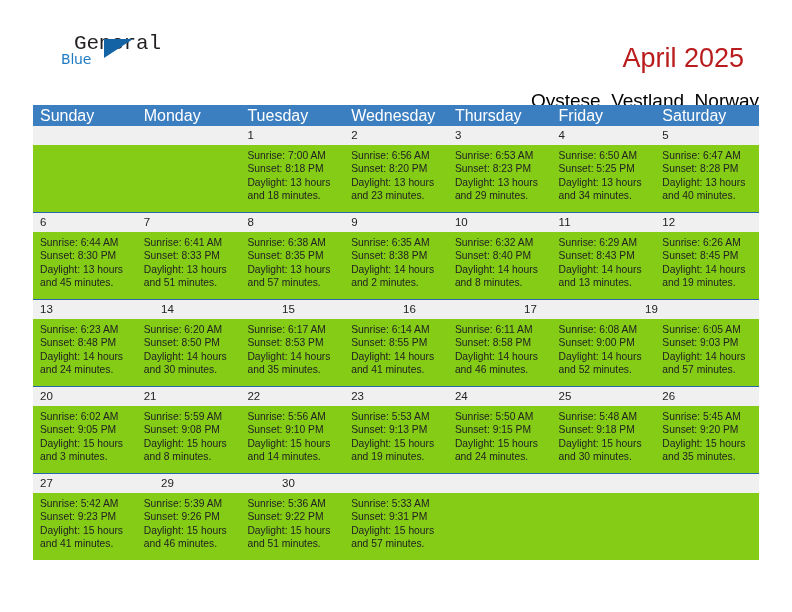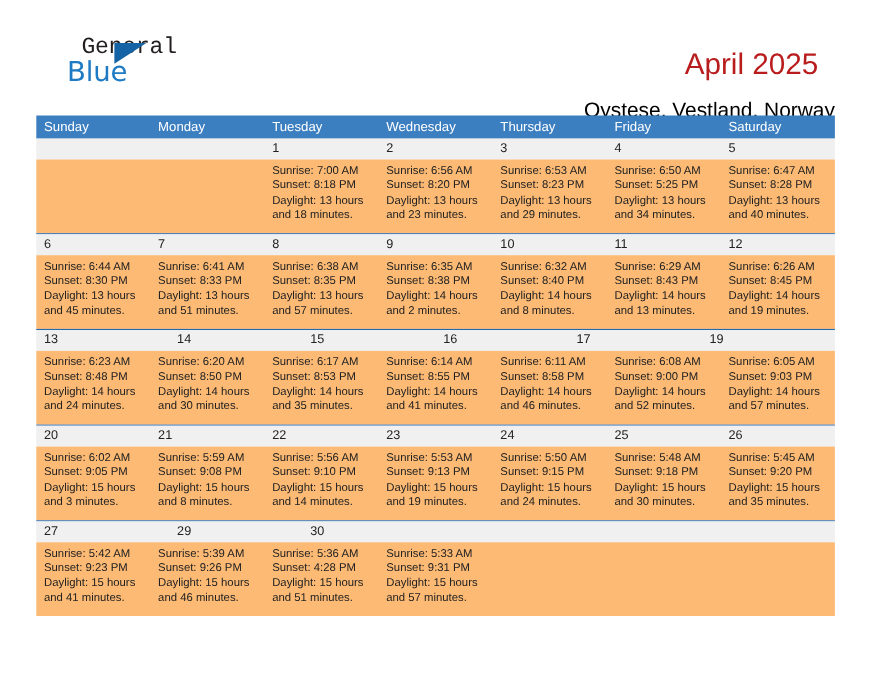--- a/index.html
+++ b/index.html
@@ -43,21 +43,21 @@
     font-size: 21px;
     letter-spacing: -0.2px;
     color: #231f20;
     font-family: Liberation Mono, monospace;
     margin-left: 41px;
   }
   .logo-blue {
     position: absolute;
     left: 28px;
     top: 19px;
-    font-size: 25px;
+    font-size: 14px;
     letter-spacing: -0.2px;
     color: #1f7ac4;
     font-family: "DejaVu Sans", sans-serif;
   }
   .logo-tri {
     position: absolute;
     left: 71px;
     top: 7px;
     width: 0;
     height: 0;
@@ -95,21 +95,21 @@
     width: 726px;
   }
   .weekdays {
     display: flex;
     background: #3c7fc1;
     height: 21px;
     align-items: center;
   }
   .weekday {
     flex: 1 1 0;
-    font-size: 12px;
+    font-size: 16px;
     color: #ffffff;
     padding-left: 7px;
     box-sizing: border-box;
     line-height: 21px;
     white-space: nowrap;
     overflow: hidden;
   }
 
   .week {
     position: relative;
@@ -127,21 +127,21 @@
     flex: 1 1 0;
     font-size: 11.5px;
     color: #222222;
     padding-left: 7px;
     box-sizing: border-box;
     line-height: 19px;
   }
   .week-bodies {
     display: flex;
     min-height: 67px;
-    background: #fdba74;
+    background: #84cc16;
   }
   .daybody {
     flex: 1 1 0;
     padding: 4px 7px 0 7px;
     box-sizing: border-box;
   }
   .dayline {
     font-size: 10.3px;
     line-height: 13.3px;
     color: #222222;
@@ -402,21 +402,21 @@
               <div class="dayline">and 41 minutes.</div>
             </div>
             <div class="daybody">
               <div class="dayline">Sunrise: 5:39 AM</div>
               <div class="dayline">Sunset: 9:26 PM</div>
               <div class="dayline">Daylight: 15 hours</div>
               <div class="dayline">and 46 minutes.</div>
             </div>
             <div class="daybody">
               <div class="dayline">Sunrise: 5:36 AM</div>
-              <div class="dayline">Sunset: 4:28 PM</div>
+              <div class="dayline">Sunset: 9:22 PM</div>
               <div class="dayline">Daylight: 15 hours</div>
               <div class="dayline">and 51 minutes.</div>
             </div>
             <div class="daybody">
               <div class="dayline">Sunrise: 5:33 AM</div>
               <div class="dayline">Sunset: 9:31 PM</div>
               <div class="dayline">Daylight: 15 hours</div>
               <div class="dayline">and 57 minutes.</div>
             </div>
             <div class="daybody"></div>

